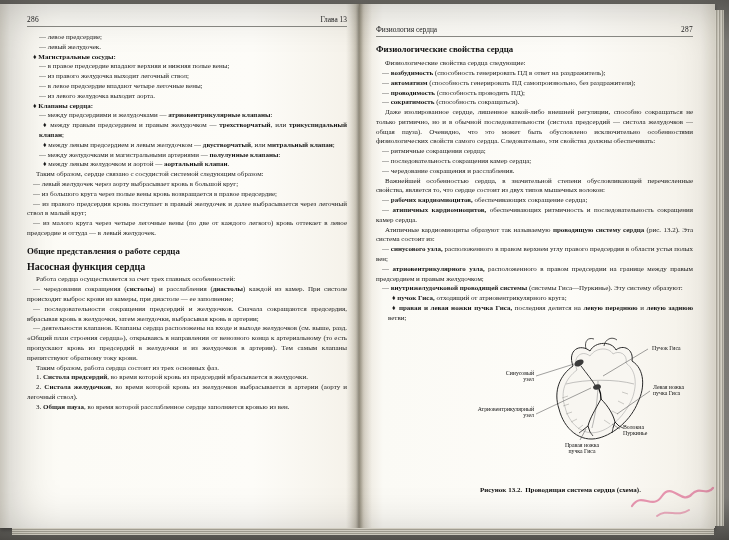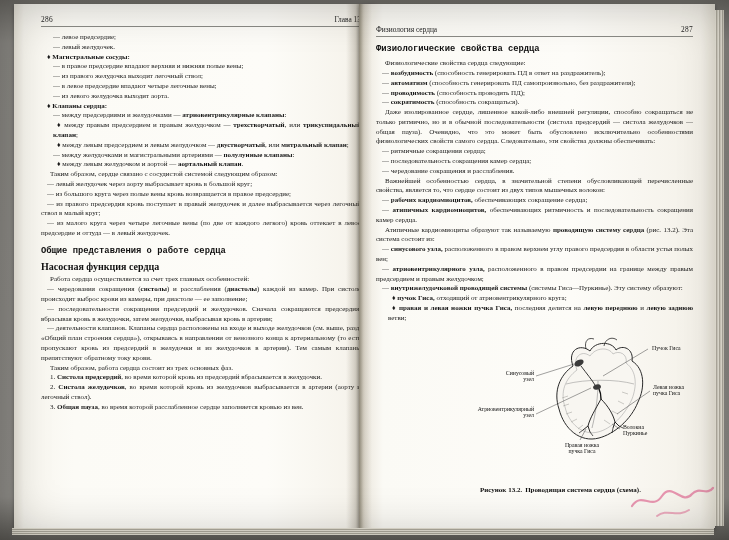--- a/index.html
+++ b/index.html
@@ -7,21 +7,21 @@
   body { font-family:"Liberation Serif","DejaVu Serif",serif; background:#76746f; }
 
   .stage { position:relative; width:729px; height:540px;
            background:linear-gradient(180deg,#6f6d68 0%,#8a8883 8%,#8f8d88 92%,#5f5d58 100%); }
   .stage::after { content:""; position:absolute; inset:0; pointer-events:none;
                   box-shadow:inset 0 0 50px rgba(0,0,0,.28); }
 
   .book { position:absolute; left:0; top:2px; width:729px; height:536px; }
 
   .page { position:absolute; top:2px; height:524px; }
-  .page.left { left:14px; width:361px;
+  .page.left { left:0; width:361px;
     background:linear-gradient(90deg,#e9e5da 0px,#f7f5ee 10px,#fcfbf6 60px,#fdfcf8 70%,#f5f2ea 97%,#e3dfd2 100%);
     box-shadow:0 2px 4px rgba(0,0,0,.35); }
   .page.right { left:359px; width:356px;
     background:linear-gradient(90deg,#cfcaba 0px,#ece8de 6px,#fbfaf5 24px,#fdfcf8 60%,#f4f1e9 96%,#e8e4d8 100%);
     box-shadow:0 2px 4px rgba(0,0,0,.35); }
 
   .gutter { position:absolute; left:346px; top:2px; width:26px; height:524px; pointer-events:none;
     background:linear-gradient(90deg,rgba(60,50,30,0) 0%,rgba(70,58,36,.22) 38%,rgba(50,42,26,.38) 52%,rgba(70,58,36,.16) 66%,rgba(60,50,30,0) 100%); }
 
   .edge-right { position:absolute; left:715px; top:8px; width:9px; height:516px;
@@ -42,21 +42,21 @@
   .content { }
   .blk { font-size:7px; line-height:1.4; color:#191919; text-align:justify; }
   .blk span.b, .b { font-weight:bold; }
   .blk span.i, .i { }
   .p    { text-indent:9px; }
   .num  { text-indent:9px; }
   .dash { text-indent:6px; }
   .dashin { text-indent:12px; }
   .dia  { text-indent:6px; }
   .dia2 { padding-left:12px; text-indent:4px; }
-  .h1 { font-family:Liberation Mono, monospace; font-weight:bold;
+  .h1 { font-family:Liberation Serif, serif; font-weight:bold;
         font-size:8.8px; line-height:1.15; text-align:left; margin:7px 0 5px; color:#111; }
   .h2 { font-family:Liberation Serif, serif; font-weight:bold;
         font-size:10px; line-height:1.15; text-align:left; margin:4px 0 3px; color:#111; }
 
   .figure { position:relative; width:317px; height:132px; margin-top:10px; }
   .figure svg.diagram { position:absolute; left:0; top:0; }
   .fig-label { position:absolute; font-size:5.8px; line-height:1.18; color:#111; }
   .lbl-his   { left:276px; top:11px;  width:40px; }
   .lbl-sinus { left:120px; top:36px;  width:38px; text-align:right; }
   .lbl-left  { left:277px; top:50px;  width:40px; }

